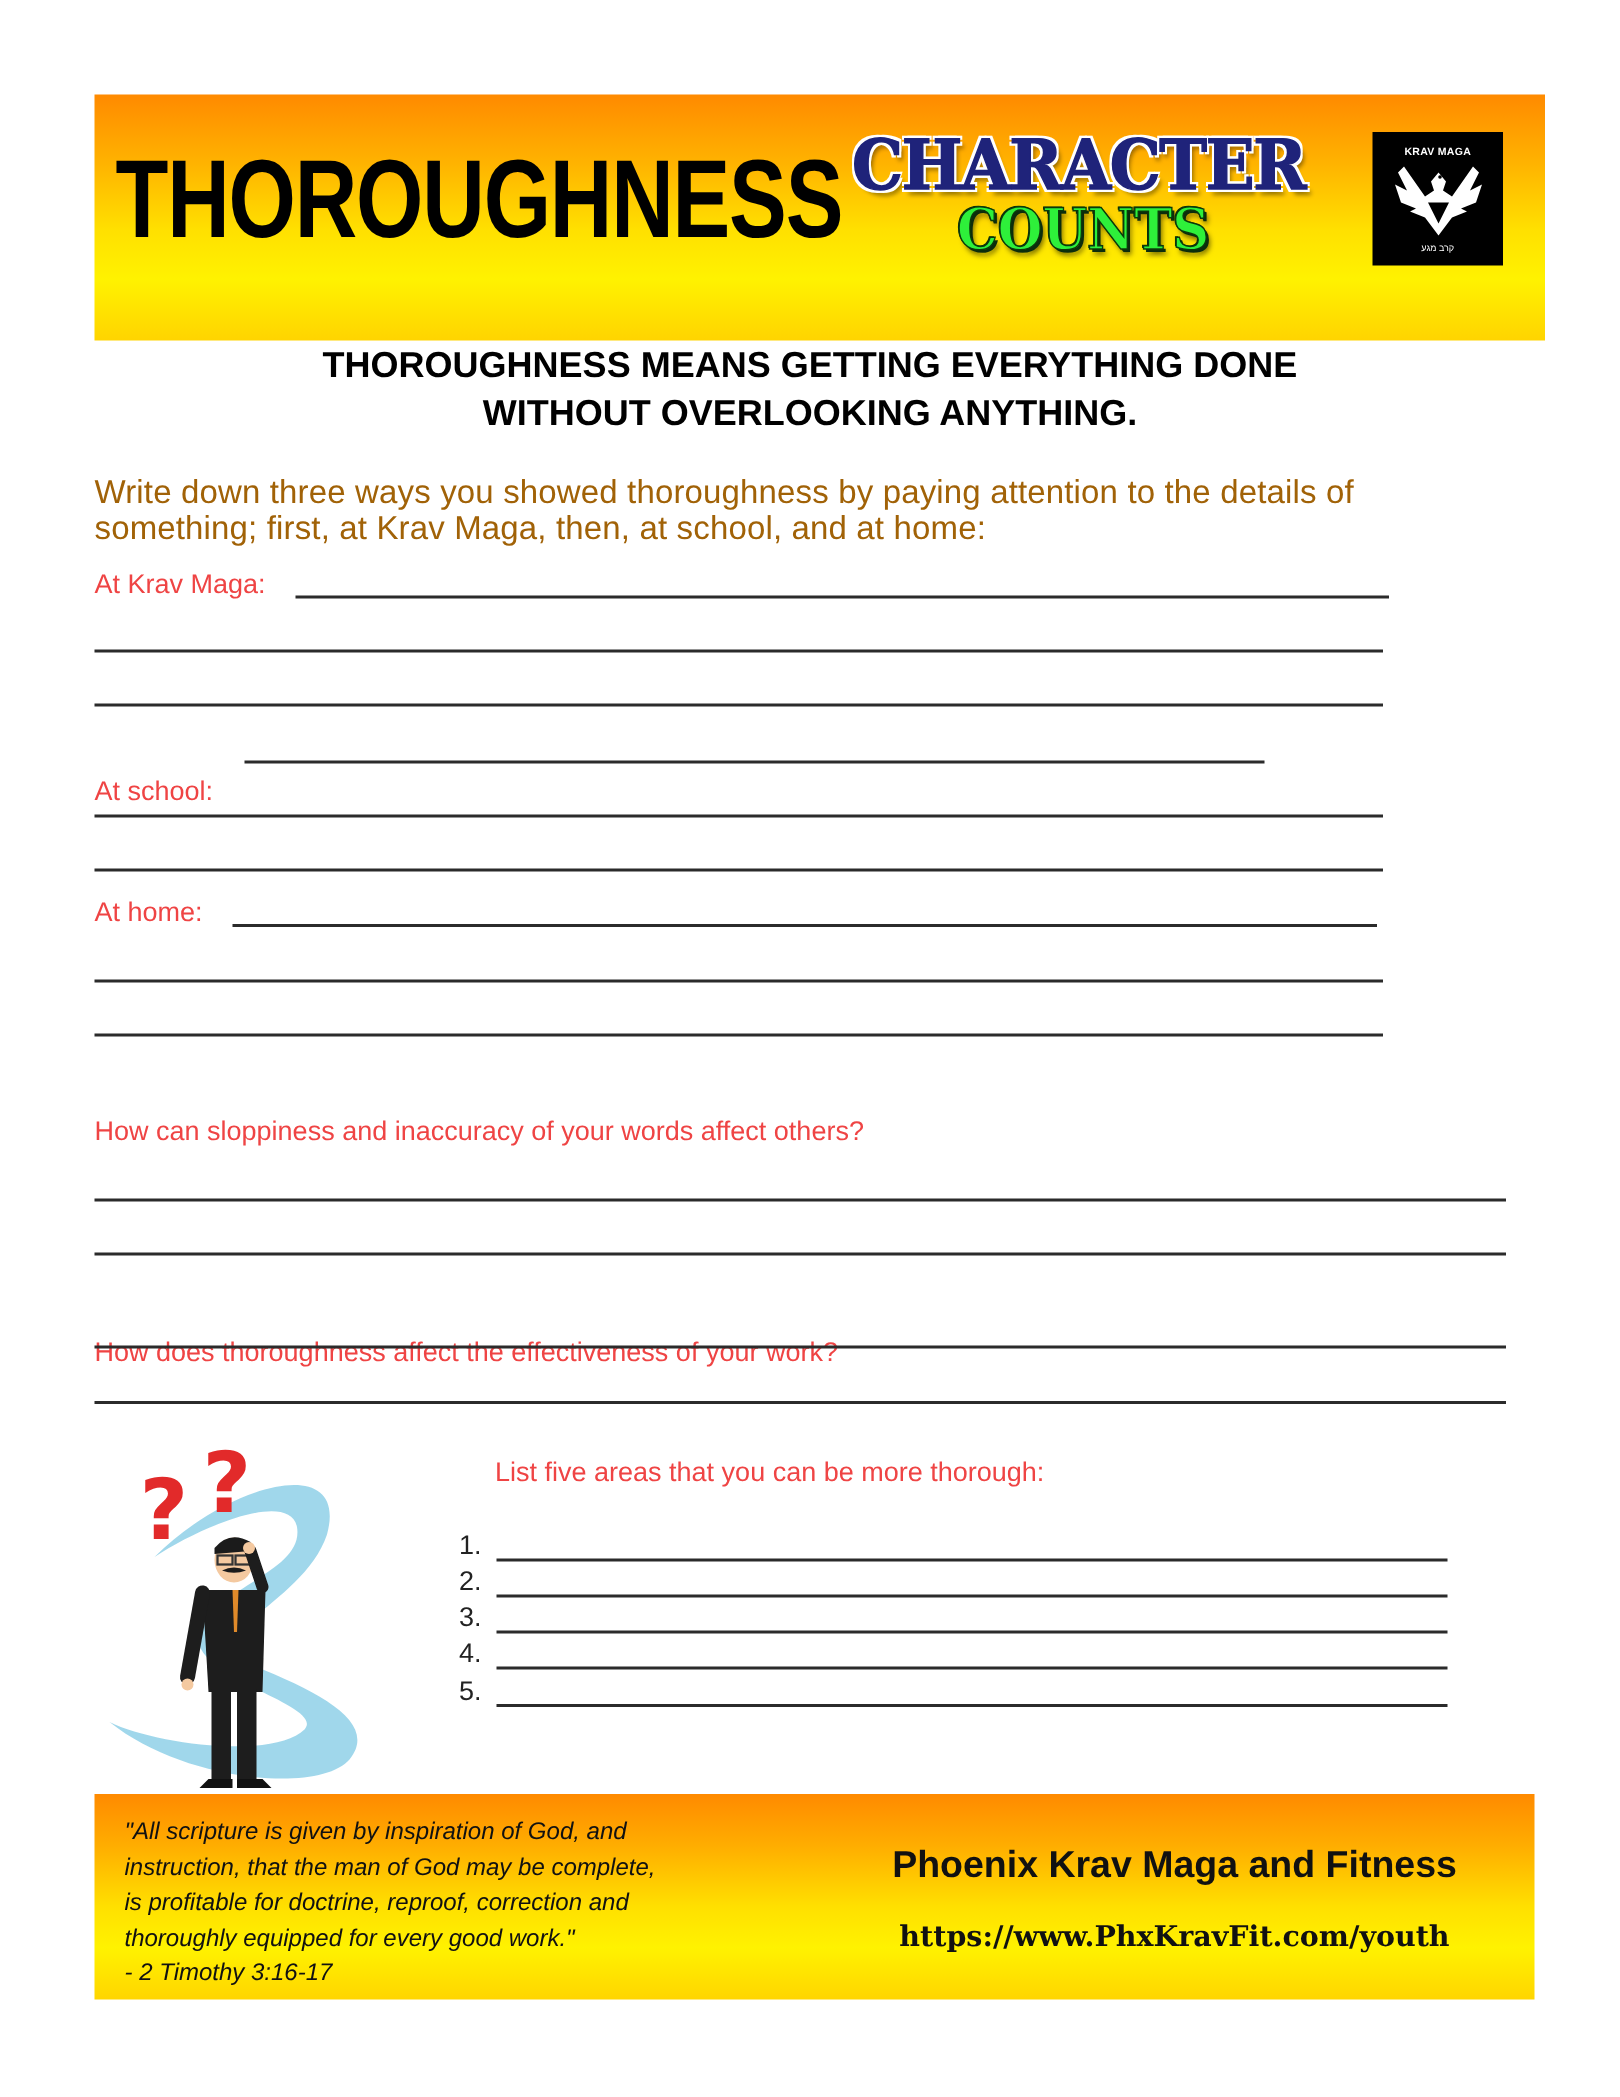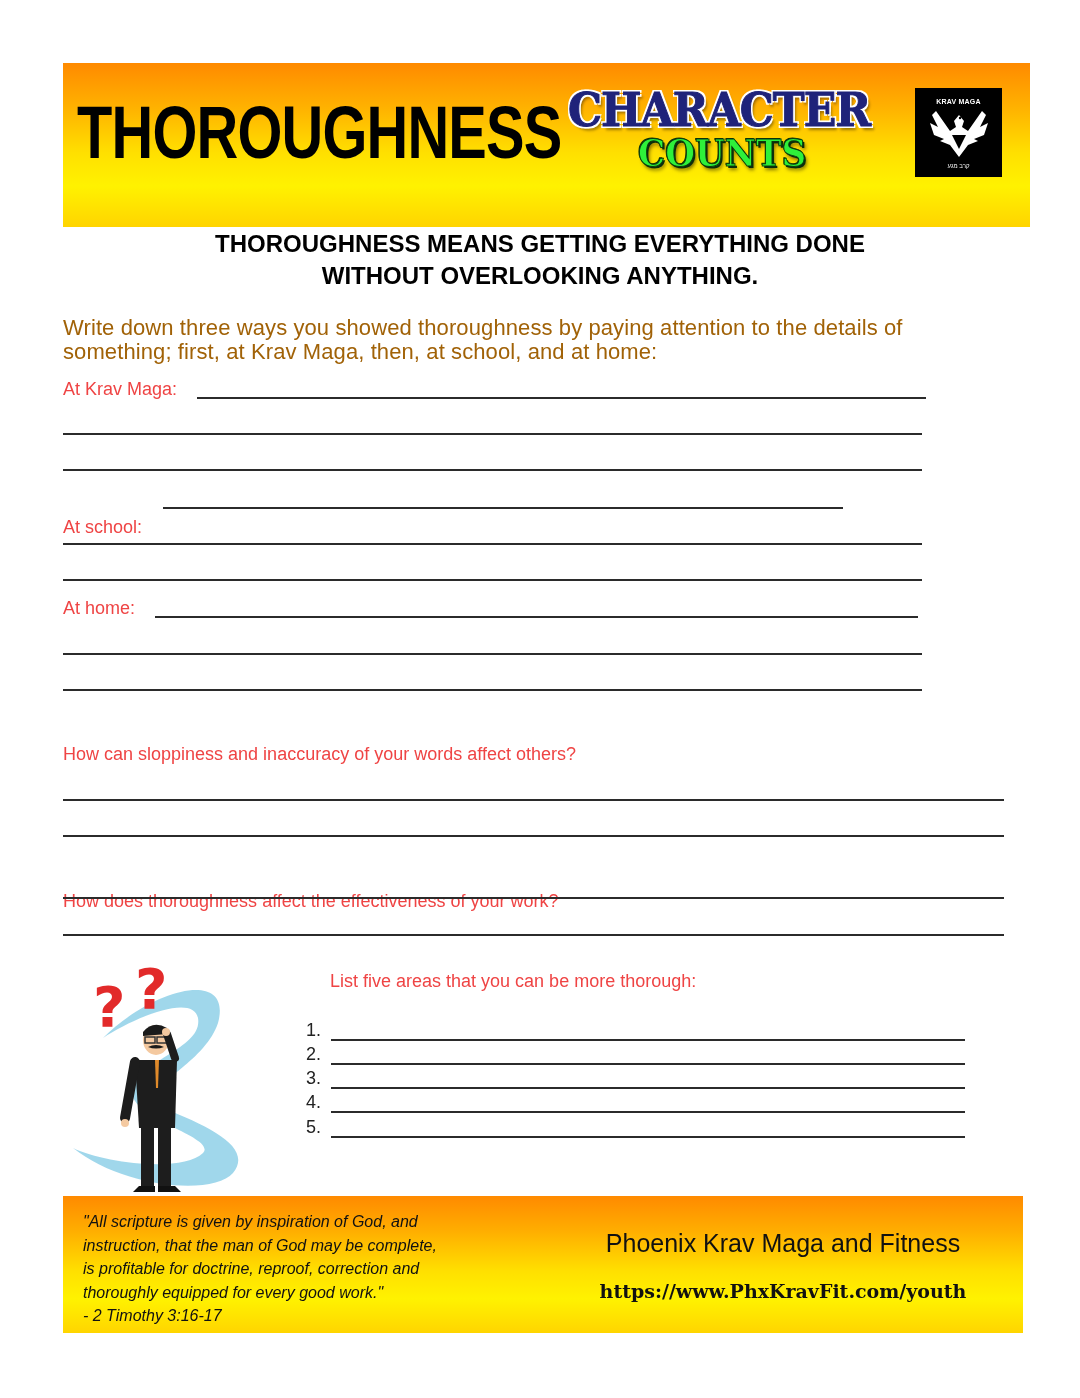--- a/index.html
+++ b/index.html
@@ -52,21 +52,21 @@
   .figure { left: 63px; top: 948px; width: 240px; height: 248px; }
   .footer {
     left: 63px; top: 1196px; width: 960px; height: 137px; overflow: hidden;
     background: linear-gradient(to bottom, #ff8a00 0%, #ffad00 25%, #ffe000 55%, #fff200 75%, #ffd500 100%);
   }
   .quote {
     left: 20px; top: 14px; font-style: italic; font-size: 16px; line-height: 23.5px; color: #111;
     width: 440px;
   }
   .org-name {
-    left: 480px; top: 32px; width: 480px; text-align: center; font-weight: 400; font-size: 25px; color: #111;
+    left: 480px; top: 32px; width: 480px; text-align: center; font-weight: 700; font-size: 25px; color: #111;
     line-height: 30px;
   }
   .org-phone {
     left: 480px; top: 60px; width: 480px; text-align: center; font-family: "DejaVu Serif", serif;
     font-size: 21px; color: #111; line-height: 26px; letter-spacing: 1px;
   }
   .org-url {
     left: 480px; top: 83px; width: 480px; text-align: center; font-family: "DejaVu Serif", serif;
     font-weight: 700; font-size: 19px; color: #111; line-height: 24px;
   }

